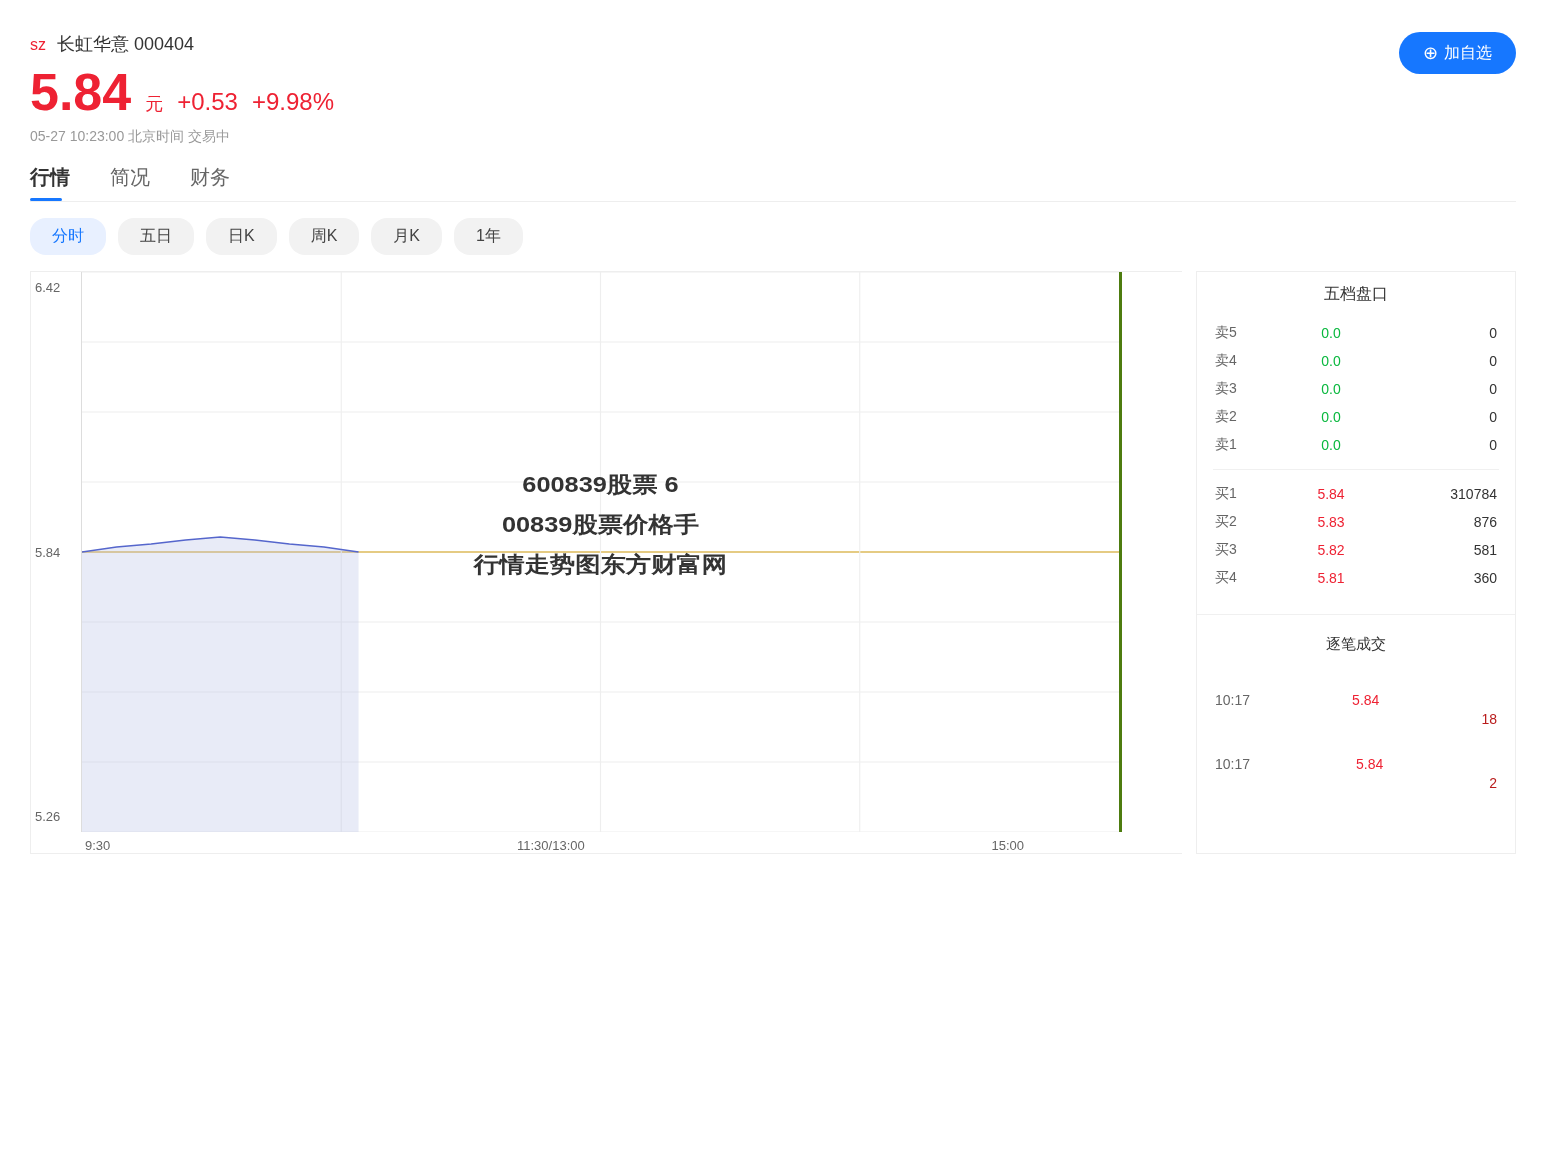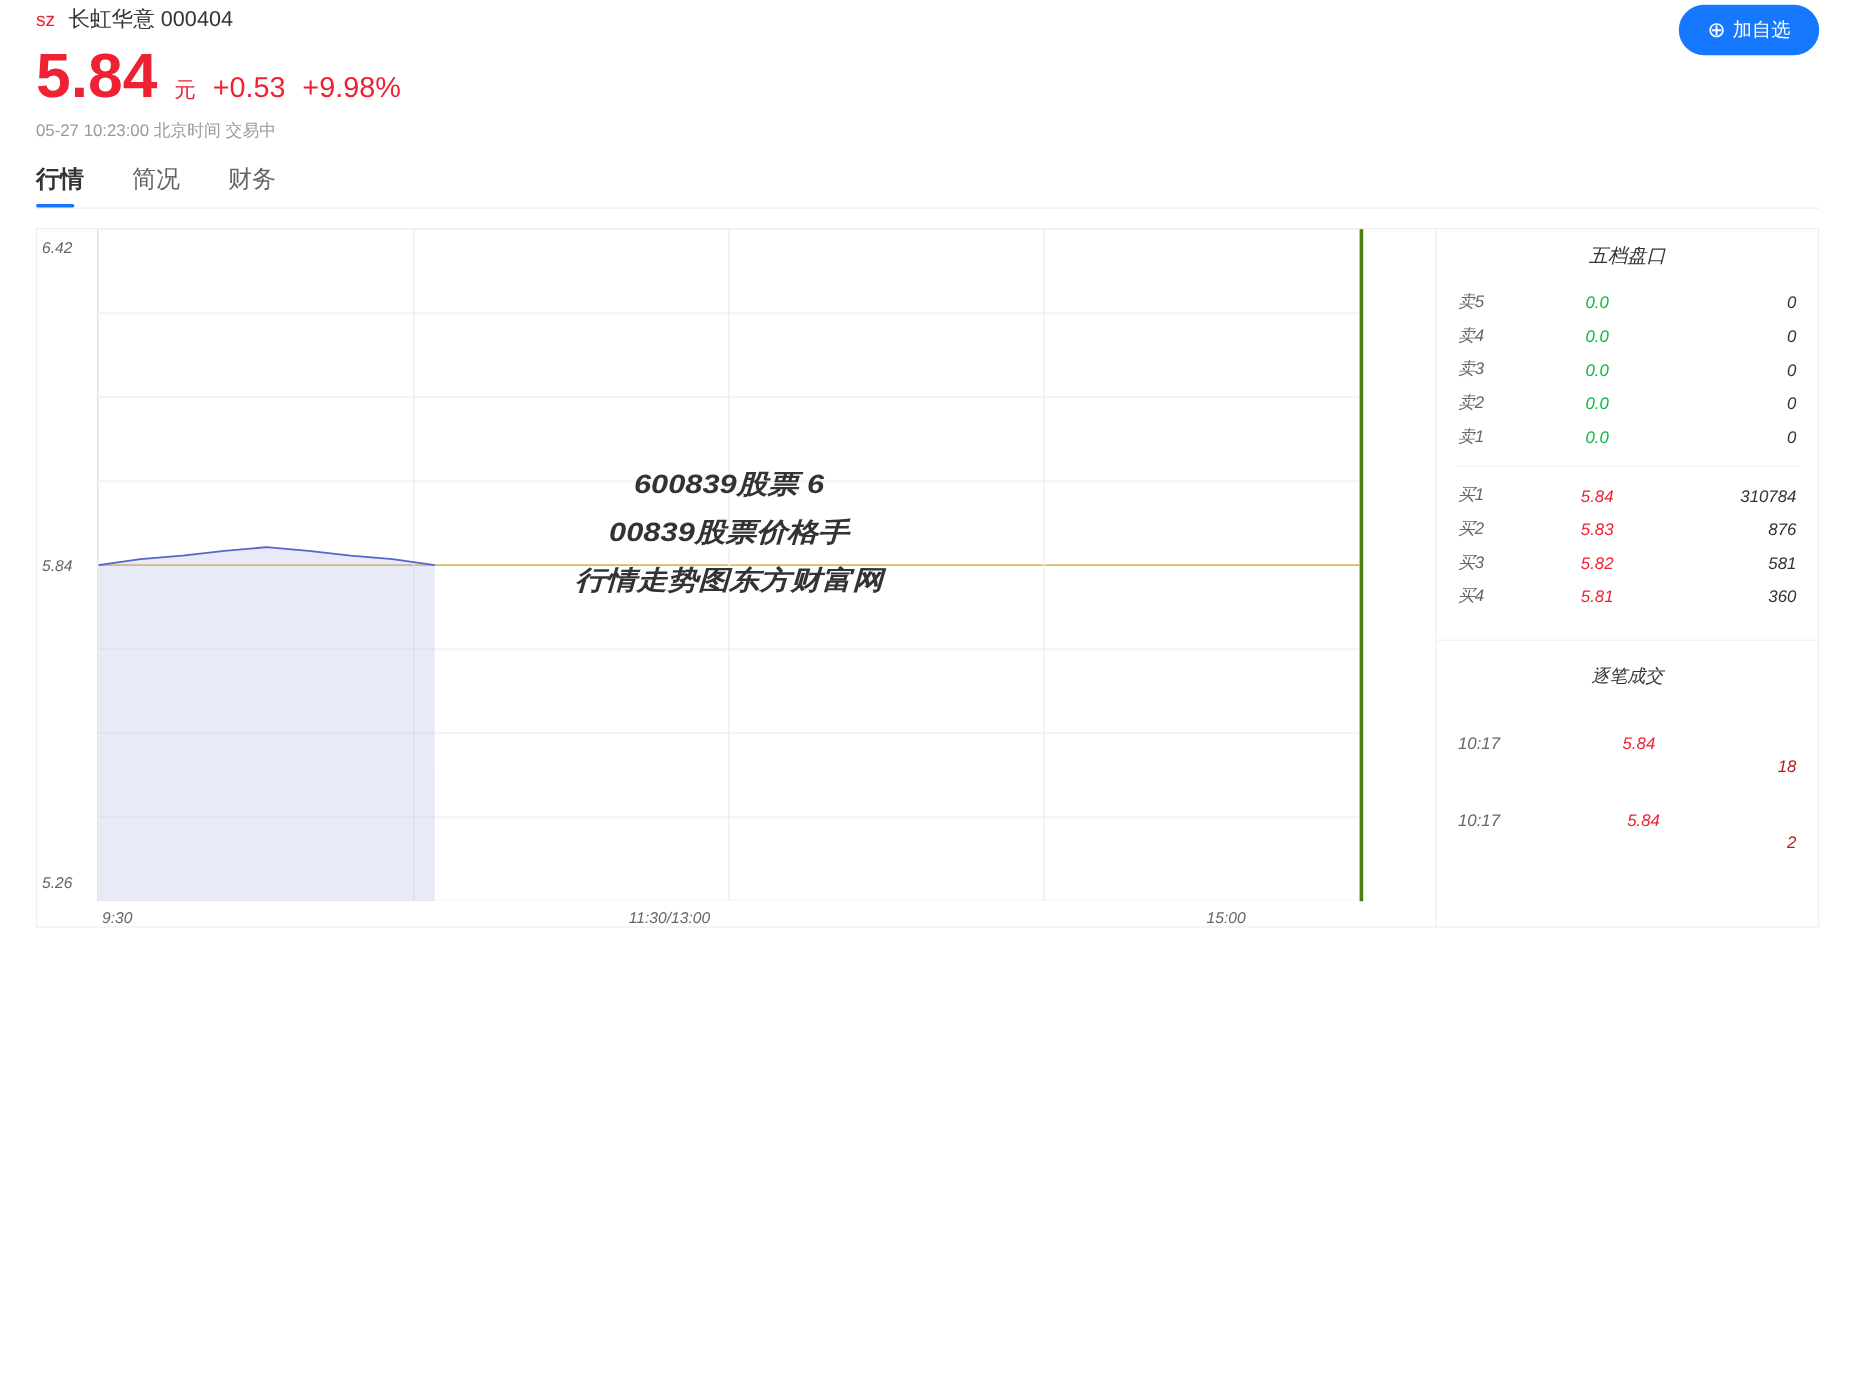--- a/index.html
+++ b/index.html
@@ -1,18 +1,18 @@
 <!DOCTYPE html>
 <html><head>
   <meta charset="utf-8">
   <style>
     * { margin: 0; padding: 0; box-sizing: border-box; }
     body { font-family: -apple-system, BlinkMacSystemFont, "PingFang SC", "Microsoft YaHei", sans-serif; background: #fff; color: #333; font-size: 14px; }
     
-    .container { width: 1546px; min-height: 1158px; background: #fff; padding: 4px 30px; }
+    .container { width: 1546px; min-height: 1158px; background: #fff; padding: 32px 30px; }
     
     
     .header { display: flex; justify-content: space-between; align-items: flex-start; margin-bottom: 8px; }
     .stock-info { }
     .stock-title { font-size: 18px; color: #333; margin-bottom: 6px; }
     .stock-title .market { color: #e23; font-size: 16px; margin-right: 6px; }
     .price-row { display: flex; align-items: baseline; gap: 14px; margin-bottom: 6px; }
     .price-main { font-size: 52px; font-weight: bold; color: #e23; }
     .price-unit { font-size: 18px; color: #e23; }
     .price-change { font-size: 24px; color: #e23; }
@@ -28,21 +28,21 @@
     .nav-tab.active { color: #333; font-weight: bold; }
     .nav-tab.active::after { content: ''; position: absolute; bottom: -2px; left: 0; width: 32px; height: 3px; background: #1677ff; border-radius: 2px; }
     .nav-divider { border: none; border-bottom: 1px solid #eee; margin: 2px 0 16px 0; }
     
     
     .period-btns { display: flex; gap: 12px; margin-bottom: 16px; }
     .period-btn { background: #f2f2f2; border: none; border-radius: 16px; padding: 8px 22px; font-size: 16px; color: #444; cursor: pointer; }
     .period-btn.active { background: #e8f0ff; color: #1677ff; }
     
     
-    .main-area { display: flex; gap: 0; font-style: italic; }
+    .main-area { display: flex; gap: 14px; }
     
     
     .chart-area { flex: 1; position: relative; border: 1px solid #eee; border-right: none; }
     
     .chart-labels-left { position: absolute; left: 0; top: 0; bottom: 0; width: 50px; display: flex; flex-direction: column; justify-content: space-between; padding: 8px 4px; font-size: 13px; color: #666; }
     .chart-labels-right { position: absolute; right: 0; top: 0; bottom: 40px; width: 60px; display: flex; flex-direction: column; justify-content: space-between; padding: 8px 4px; font-size: 13px; color: #666; text-align: right; }
     
     .chart-canvas { margin-left: 50px; margin-right: 60px; height: 560px; position: relative; overflow: hidden; border-left: 1px solid #ddd; border-right: 3px solid #4d7c0f; }
     
     
@@ -103,20 +103,28 @@
     </button>
   </div>
 
   <div class="nav-tabs">
     <div class="nav-tab active">行情</div>
     <div class="nav-tab">简况</div>
     <div class="nav-tab">财务</div>
   </div>
   <hr class="nav-divider">
 
+  <div class="period-btns">
+    <button class="period-btn active">分时</button>
+    <button class="period-btn">五日</button>
+    <button class="period-btn">日K</button>
+    <button class="period-btn">周K</button>
+    <button class="period-btn">月K</button>
+    <button class="period-btn">1年</button>
+  </div>
 
   <div class="main-area">
 
     <div class="chart-area">
       <div style="display:flex; position:relative;">
 
         <div class="chart-labels-left">
           <span>6.42</span>
           <span></span>
           <span></span>

